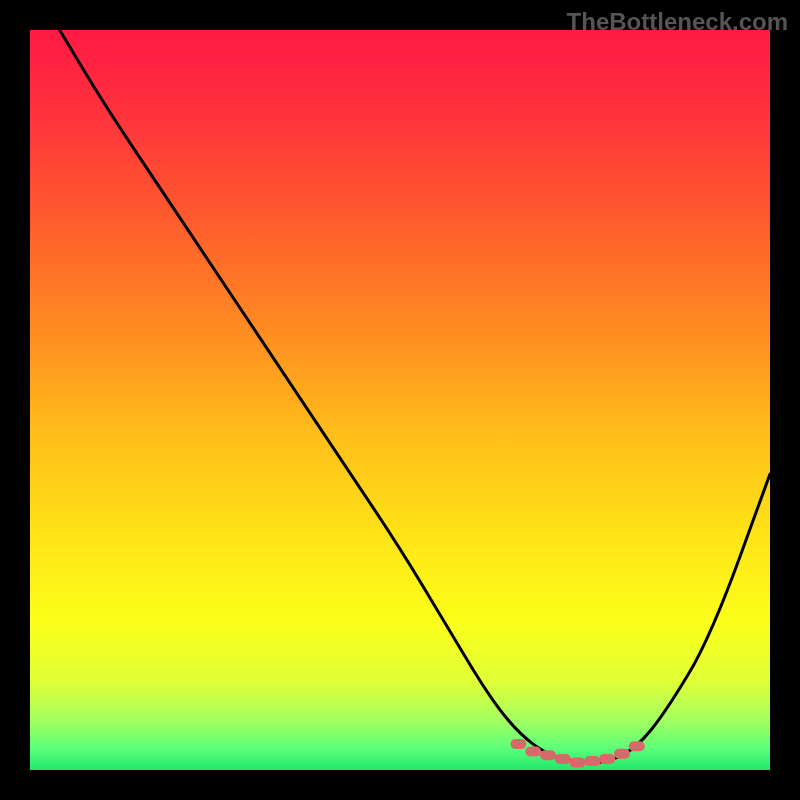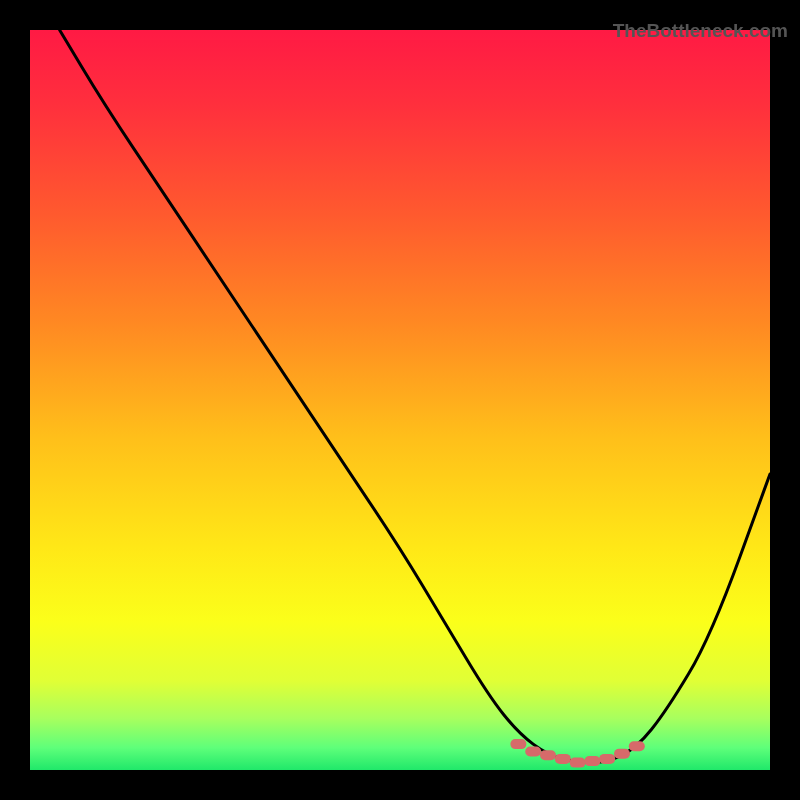--- a/index.html
+++ b/index.html
@@ -11,24 +11,24 @@
     overflow: hidden;
     font-family: Arial, Helvetica, sans-serif;
   }
   .container {
     position: relative;
     width: 800px;
     height: 800px;
   }
   .watermark {
     position: absolute;
-    top: 20px;
+    top: 8px;
     right: 12px;
     color: #555555;
-    font-size: 19px;
+    font-size: 24px;
     font-weight: bold;
     z-index: 30;
     user-select: none;
   }
   .plot-area {
     position: absolute;
     left: 30px;
     top: 30px;
     width: 740px;
     height: 740px;

